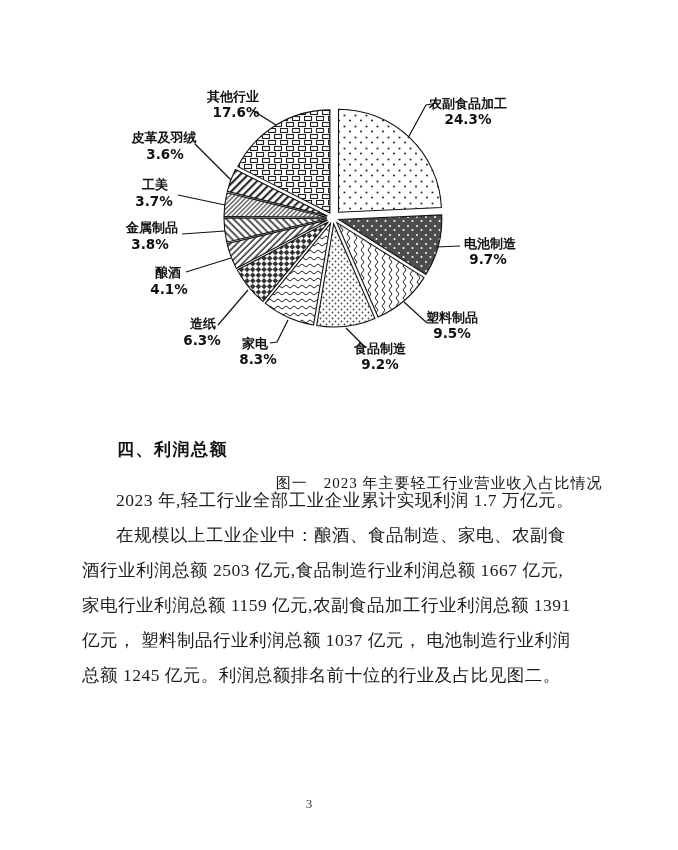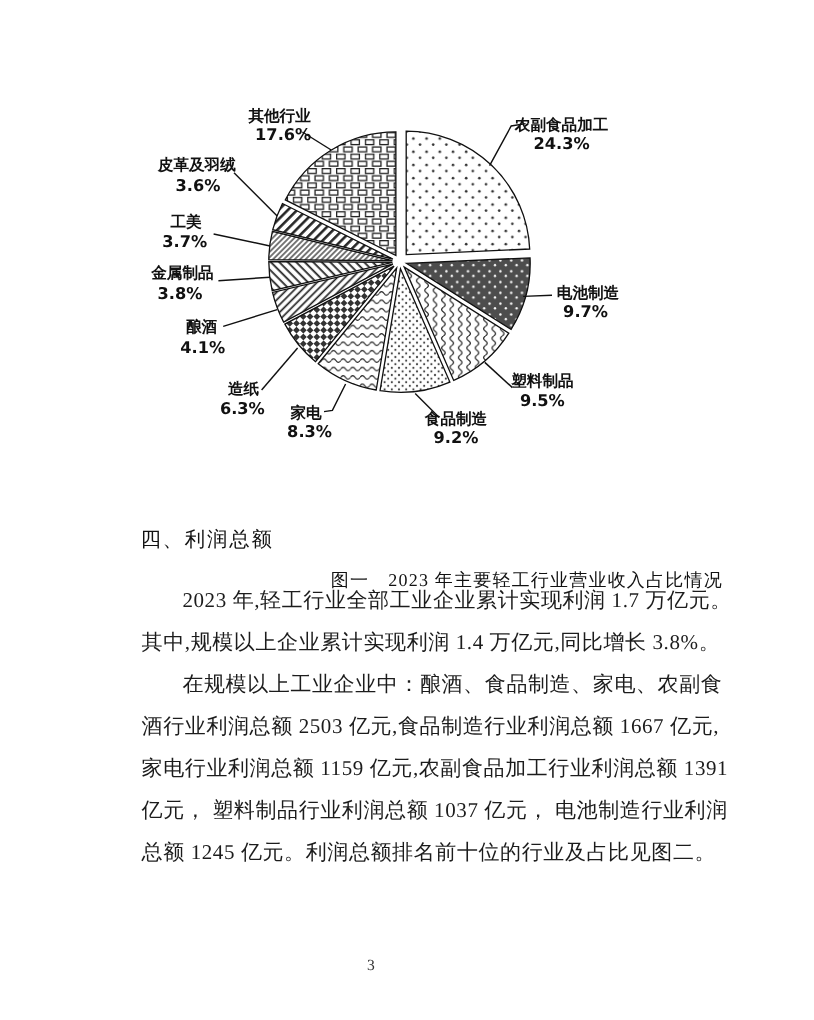--- a/index.html
+++ b/index.html
@@ -10,25 +10,25 @@
   .chart-area{position:absolute;left:100px;top:80px;width:480px;height:312px;margin:0;}
   #pie-svg{display:block;}
   .chart-label{font-family:"DejaVu Sans","Liberation Sans",sans-serif;font-weight:bold;fill:#111;}
   .caption{
     position:absolute;left:0;top:394px;width:678px;text-align:center;
     font-size:15px;letter-spacing:1px;color:#111;
   }
   .heading{
     position:absolute;left:117px;top:438px;margin:0;
     font-family:"DejaVu Sans","Liberation Sans",sans-serif;
-    font-size:17px;font-weight:normal;color:#111;letter-spacing:1.5px;
+    font-size:17px;font-weight:bold;color:#111;letter-spacing:1.5px;
   }
   .body-text{
     position:absolute;left:82px;top:483px;width:515px;
-    font-size:17.5px;color:#1c1c1c;margin-left:36px;
+    font-size:17.5px;color:#1c1c1c;
   }
   .body-text .line{height:35px;line-height:35px;white-space:nowrap;letter-spacing:0.5px;}
   .body-text .line.indent{text-indent:34px;}
   .page-number{
     position:absolute;left:0;top:796px;width:618px;text-align:center;
     font-size:13px;color:#333;
   }
 </style>
 </head>
 <body>
@@ -143,21 +143,20 @@
           <text x="136" y="37" text-anchor="middle" class="chart-label" font-size="13.5">17.6%</text>
         </g>
     </svg>
     <figcaption class="caption">图一　2023 年主要轻工行业营业收入占比情况</figcaption>
   </figure>
 
   <h2 class="heading">四、利润总额</h2>
 
   <div id="body-text" class="body-text">
       <div class="line indent">2023 年,轻工行业全部工业企业累计实现利润 1.7 万亿元。</div>
-      <div class="line">其中,规模以上企业累计实现利润 1.4 万亿元,同比增长 3.8%。</div>
       <div class="line indent">在规模以上工业企业中：酿酒、食品制造、家电、农副食</div>
       <div class="line">酒行业利润总额 2503 亿元,食品制造行业利润总额 1667 亿元,</div>
       <div class="line">家电行业利润总额 1159 亿元,农副食品加工行业利润总额 1391</div>
       <div class="line">亿元， 塑料制品行业利润总额 1037 亿元， 电池制造行业利润</div>
       <div class="line">总额 1245 亿元。利润总额排名前十位的行业及占比见图二。</div>
     </div>
 
   <div class="page-number">3</div>
 
 </div>

